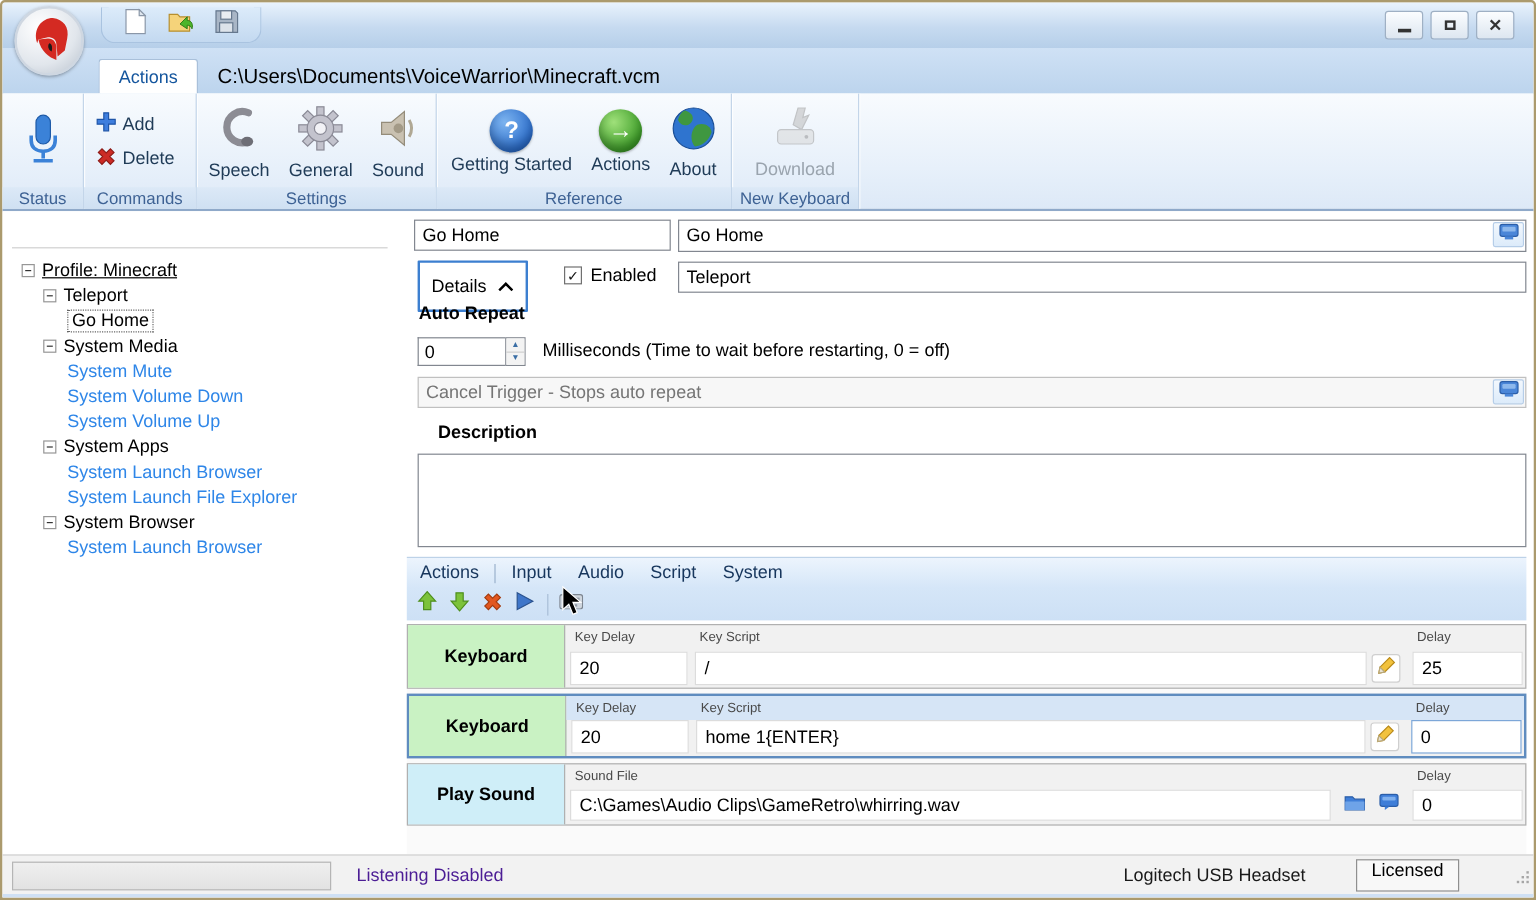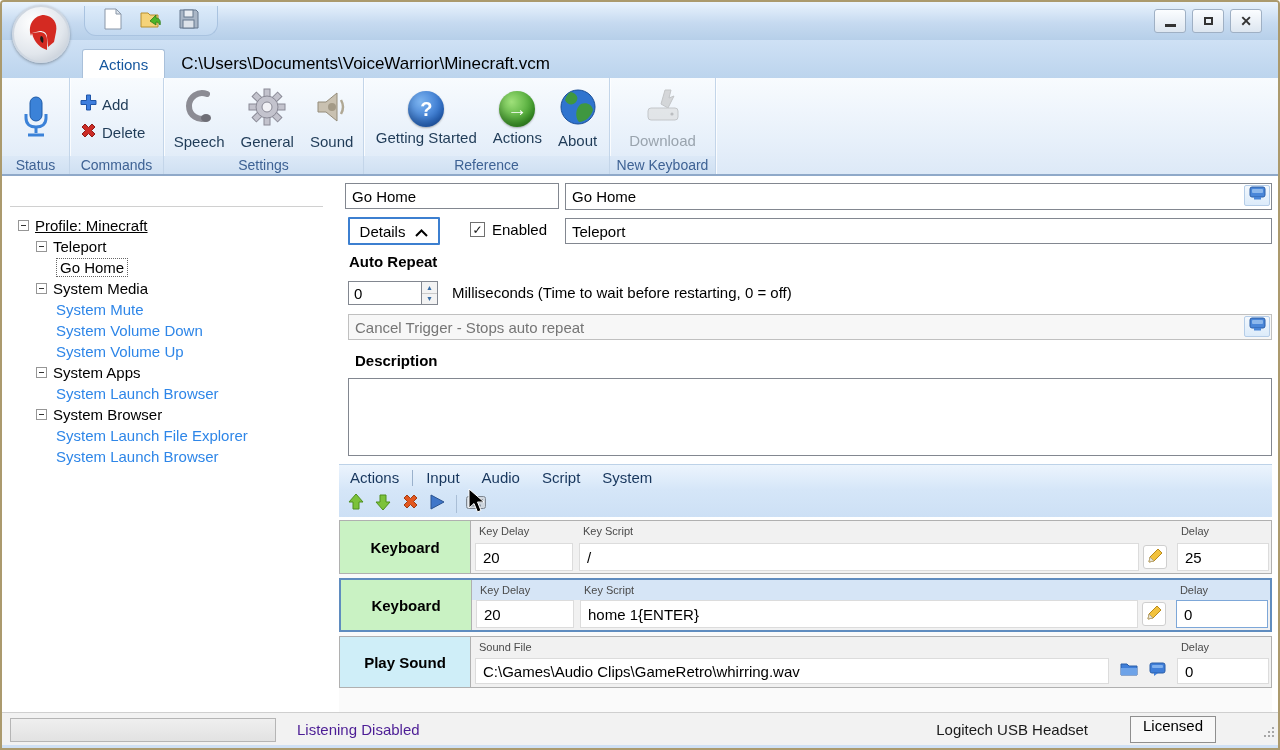--- a/index.html
+++ b/index.html
@@ -72,21 +72,21 @@
   .tlabel.sel { border:1px dotted #666; padding:0 3px; }
 
   .detail { position:absolute; left:337px; right:6px; top:4px; bottom:0; }
   .winput { border:1px solid #828790; height:26px; font-size:15px; padding:0 6px;
             font-family:"Liberation Sans", sans-serif; color:#000; background:#fff; width:100%; }
   .fieldwrap { position:absolute; }
   .in-icon { position:absolute; right:2px; top:2px; width:26px; height:21px; border:1px solid #b5cde8;
              background:linear-gradient(#f3f8fd,#dcebfa); border-radius:2px;
              display:flex; align-items:center; justify-content:center; }
   .boldlab { position:absolute; font-size:15px; font-weight:bold; color:#000; }
-  .details-btn { position:absolute; left:9px; top:37px; width:92px; height:28px; background:#fff;
+  .details-btn { position:absolute; left:9px; top:37px; width:92px; height:43px; background:#fff;
                  border:2px solid #3c7fd0; border-radius:1px; font-size:15px; color:#000;
                  display:flex; align-items:center; justify-content:center; gap:10px; }
   .chk { position:absolute; left:131px; top:41px; display:flex; align-items:center; gap:7px; font-size:15px; }
   .chkbox { width:15px; height:15px; border:1px solid #707070; background:#fff; display:flex;
             align-items:center; justify-content:center; font-size:12px; color:#111; }
   .spinner { position:absolute; left:9px; top:101px; width:90px; height:24px; display:flex; }
   .spinner input { flex:1; border:1px solid #828790; border-right:none; font-size:15px; padding:0 5px;
                    font-family:"Liberation Sans", sans-serif; width:60px; }
   .spinbtns { width:17px; border:1px solid #828790; display:flex; flex-direction:column; }
   .spinbtns span { flex:1; display:flex; align-items:center; justify-content:center; font-size:7px;
@@ -359,26 +359,26 @@
         <div class="titem lvl2">
             <span class="tlabel cmd">System Volume Up</span>
           </div>
         <div class="titem lvl1">
             <span class="expander"></span>
             <span class="tlabel cat">System Apps</span>
           </div>
         <div class="titem lvl2">
             <span class="tlabel cmd">System Launch Browser</span>
           </div>
+        <div class="titem lvl2">
+            <span class="tlabel cmd">System Launch File Explorer</span>
+          </div>
         <div class="titem lvl1">
             <span class="expander"></span>
             <span class="tlabel cat">System Browser</span>
-          </div>
-        <div class="titem lvl2">
-            <span class="tlabel cmd">System Launch File Explorer</span>
           </div>
         <div class="titem lvl2">
             <span class="tlabel cmd">System Launch Browser</span>
           </div>
       </div>
     </div>
 
     <div class="detail">
       <div class="fieldwrap" style="left:6px; top:3px; width:214px">
         <input class="winput" value="Go Home" style="">
@@ -431,21 +431,21 @@
           <span>
             <svg width="17" height="15" viewBox="0 0 17 15">
                 <rect x="1" y="1" width="15" height="10" rx="2" fill="#4a86d8" stroke="#2b5ea8"></rect>
                 <rect x="3" y="3" width="11" height="4" rx="1" fill="#8db8ec"></rect>
                 <rect x="5" y="11" width="7" height="2.5" fill="#4a86d8"></rect>
               </svg>
           </span>
         </span>
       </div>
 
-      <div class="boldlab" style="left:16px; top:172px">Description</div>
+      <div class="boldlab" style="left:26px; top:172px">Description</div>
       <textarea class="desc-area" style=""></textarea>
 
       <div class="acttabs">
         <span class="acttab">Actions</span>
         <span class="tabsep"></span>
         <span class="acttab">Input</span>
         <span class="acttab">Audio</span>
         <span class="acttab">Script</span>
         <span class="acttab">System</span>
       </div>

